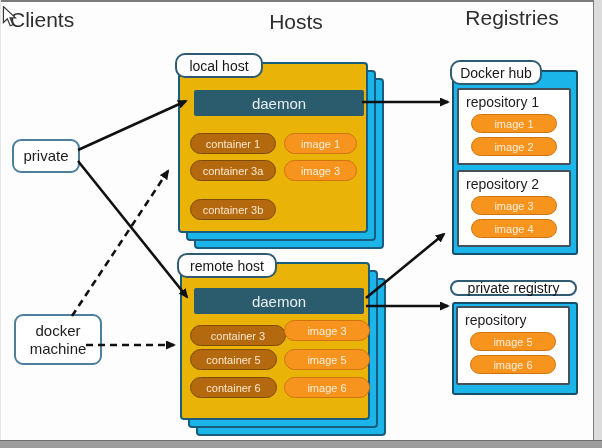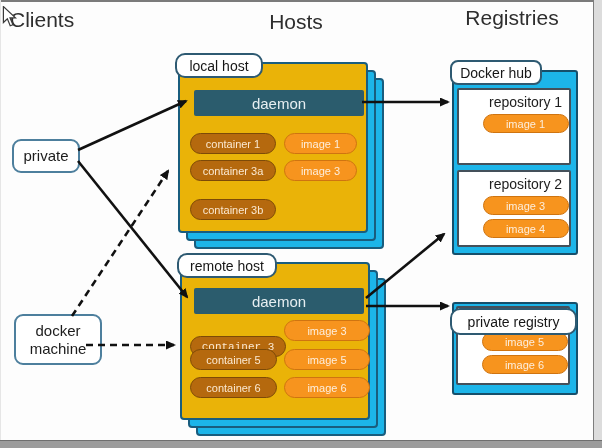--- a/index.html
+++ b/index.html
@@ -54,36 +54,36 @@
   .pill{
     position:absolute;height:21px;border-radius:11px;color:#fbe9d2;font-size:11px;
     display:flex;align-items:center;justify-content:center;box-sizing:border-box;
   }
   .pill.container{background:#b5690e;border:1.5px solid #7d4a07;}
   .pill.image{background:#f7941e;border:1.5px solid #cf7410;color:#fdeedd;}
 
   
   .registry-group{position:absolute;}
   .registry-box{position:absolute;background:#1cb5e9;border:2px solid #154f6b;border-radius:3px;box-sizing:border-box;}
-  .repo-box{position:absolute;background:#ffffff;border:2px solid #44505a;border-radius:2px;box-sizing:border-box;padding-left:23px;}
+  .repo-box{position:absolute;background:#ffffff;border:2px solid #44505a;border-radius:2px;box-sizing:border-box;}
   .repo-name{font-size:14px;color:#1d1d1d;padding:4px 0 0 7px;}
   .repo-pill{
     width:86px;height:19px;border-radius:10px;margin:4px auto 0;
     background:#f7941e;border:1.5px solid #cf7410;color:#fdeedd;font-size:11px;
     display:flex;align-items:center;justify-content:center;box-sizing:border-box;
   }
   .repo-pill:first-of-type{margin-top:5px;}
   #dockerhub-group{left:450px;top:60px;width:132px;height:200px;}
   #dockerhub-box{left:2px;top:10px;width:126px;height:185px;}
-  #dockerhub-tab{left:0;top:0;width:92px;height:25px;border-radius:8px;}
+  #dockerhub-tab{left:0;top:0;width:92px;height:25px;}
   #repo1-box{left:7px;top:28px;width:114px;height:77px;}
   #repo2-box{left:7px;top:110px;width:114px;height:77px;}
   #private-group{left:450px;top:280px;width:132px;height:118px;}
   #private-box{left:2px;top:22px;width:126px;height:93px;}
-  #private-tab{left:0;top:0;width:127px;height:27px;margin-top:28px;}
+  #private-tab{left:0;top:0;width:127px;height:16px;}
   #repo3-box{left:6px;top:26px;width:114px;height:79px;}
   .registry-group .tab{position:absolute;}
 
   #arrow-layer{position:absolute;left:0;top:0;z-index:10;pointer-events:none;}
   #cursor{position:absolute;left:2px;top:6px;z-index:12;}
 </style>
 </head>
 <body>
 
 <div class="stage">
@@ -122,40 +122,41 @@
     <span>local host</span>
   </div>
 
   <div class="host-group" id="remote-host-group">
     <div class="sheet s3"></div>
     <div class="sheet s2"></div>
     <div class="host-main">
       <div class="daemon" style="left:12px;top:24px;width:170px;height:26px;">
         <span>daemon</span>
       </div>
-      <div class="pill container" style="left:8px;top:72px;width:96px;font-family:Liberation Mono, monospace;">container 3</div>
+      <div class="pill container" style="left:8px;top:61px;width:96px;">container 3</div>
       <div class="pill container" style="left:8px;top:85px;width:87px;">container 5</div>
       <div class="pill container" style="left:8px;top:113px;width:87px;">container 6</div>
       <div class="pill image" style="left:102px;top:56px;width:86px;">image 3</div>
       <div class="pill image" style="left:102px;top:85px;width:86px;">image 5</div>
       <div class="pill image" style="left:102px;top:113px;width:86px;">image 6</div>
     </div>
   </div>
   <div class="tab" id="remote-host-tab">
     <span>remote host</span>
   </div>
 
   <div class="registry-group" id="dockerhub-group">
     <div class="registry-box" id="dockerhub-box"></div>
     <div class="tab" id="dockerhub-tab">
       <span>Docker hub</span>
     </div>
     <div class="repo-box" id="repo1-box">
       <div class="repo-name">repository 1</div>
       <div class="repo-pill">image 1</div>
+      <div class="repo-pill">image 2</div>
     </div>
     <div class="repo-box" id="repo2-box">
       <div class="repo-name">repository 2</div>
       <div class="repo-pill">image 3</div>
       <div class="repo-pill">image 4</div>
     </div>
   </div>
 
   <div class="registry-group" id="private-group">
     <div class="registry-box" id="private-box"></div>

